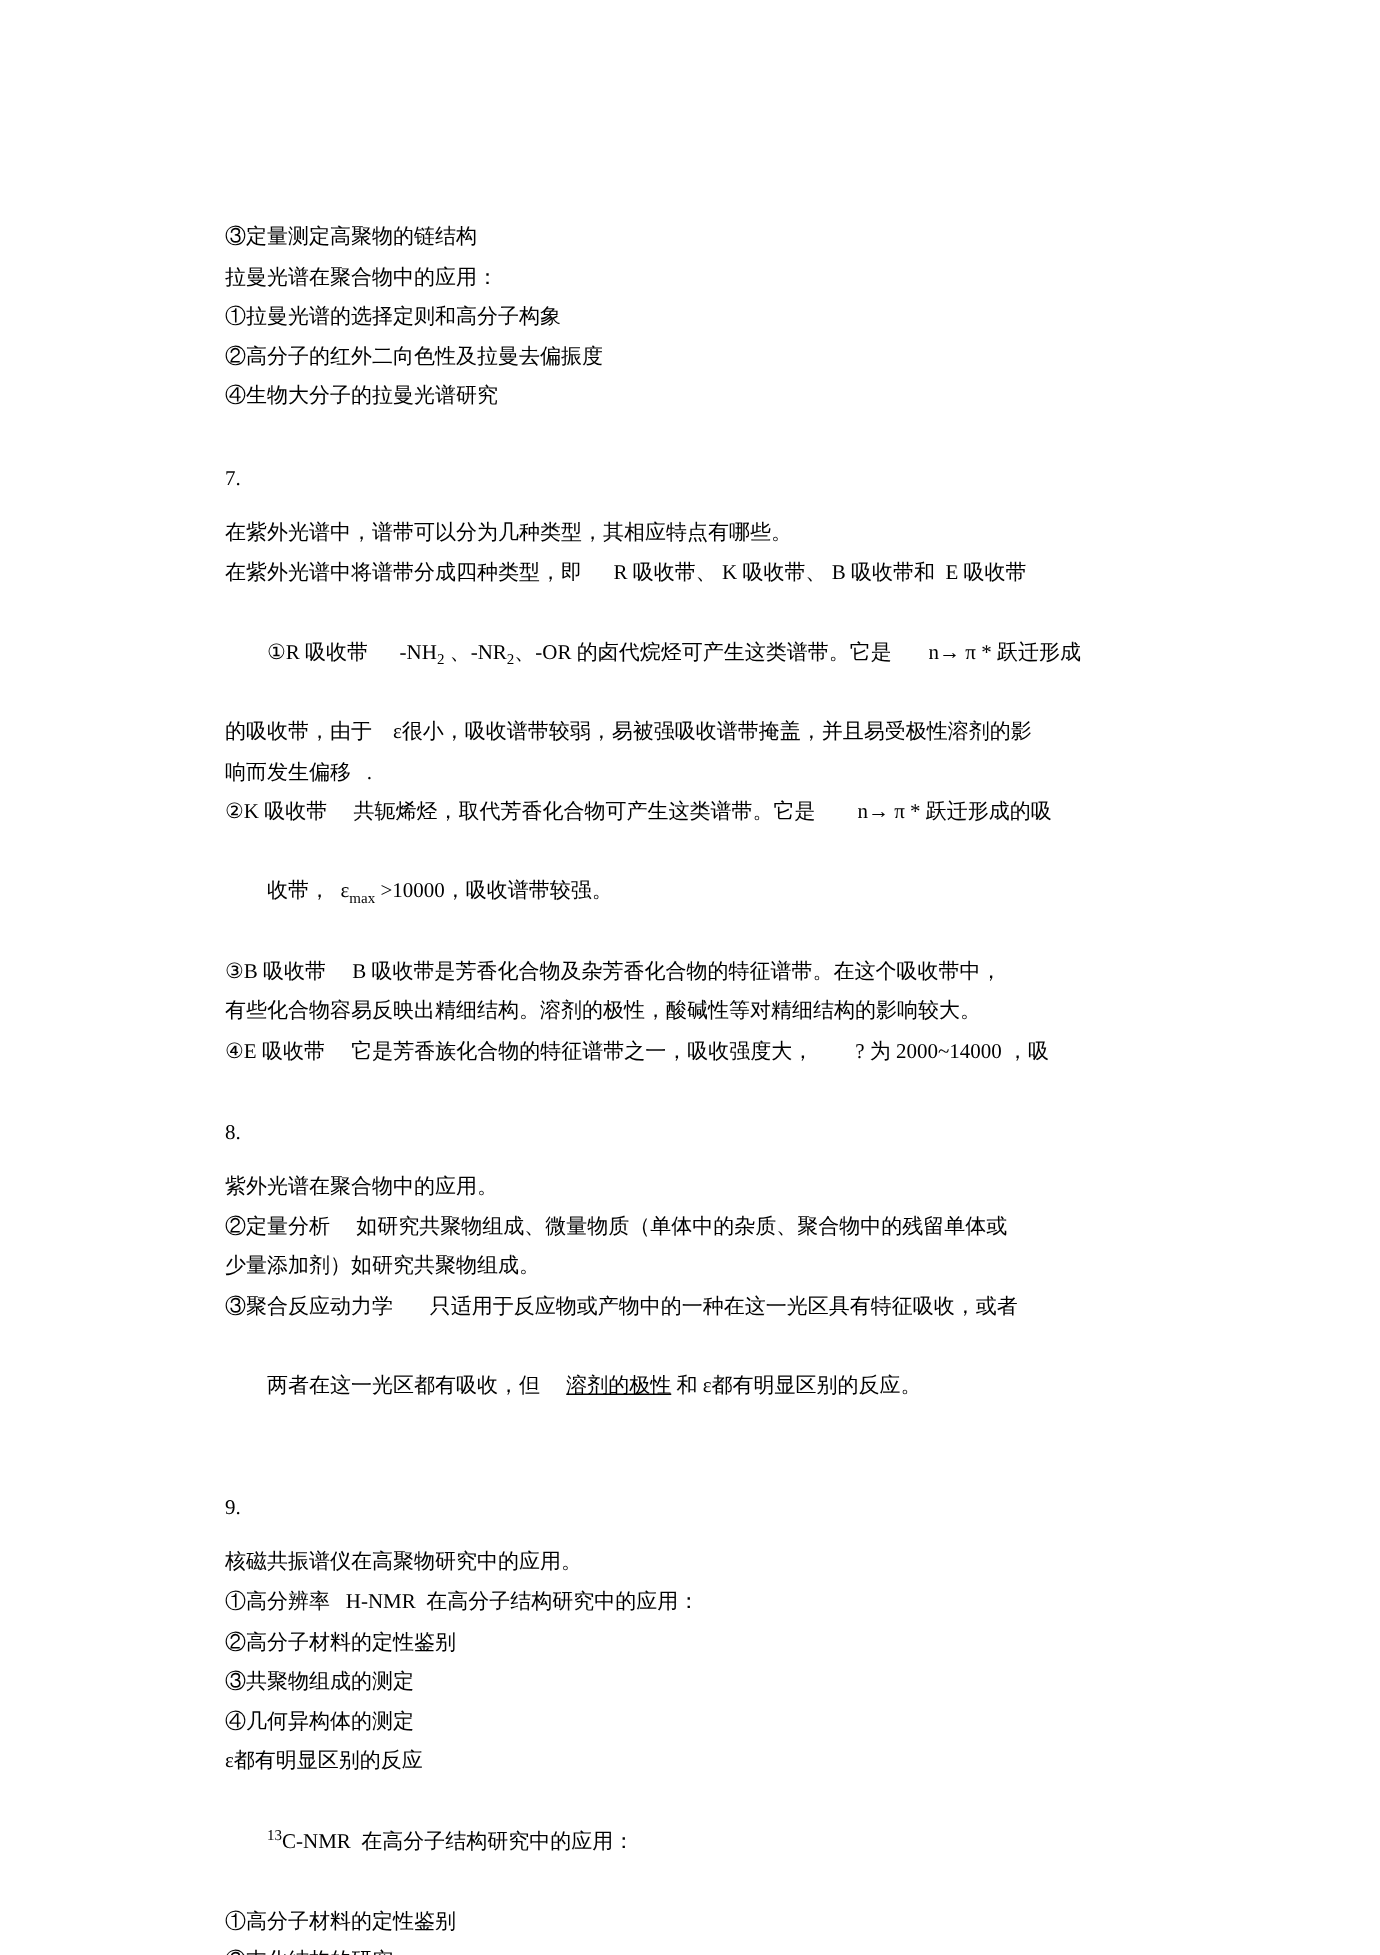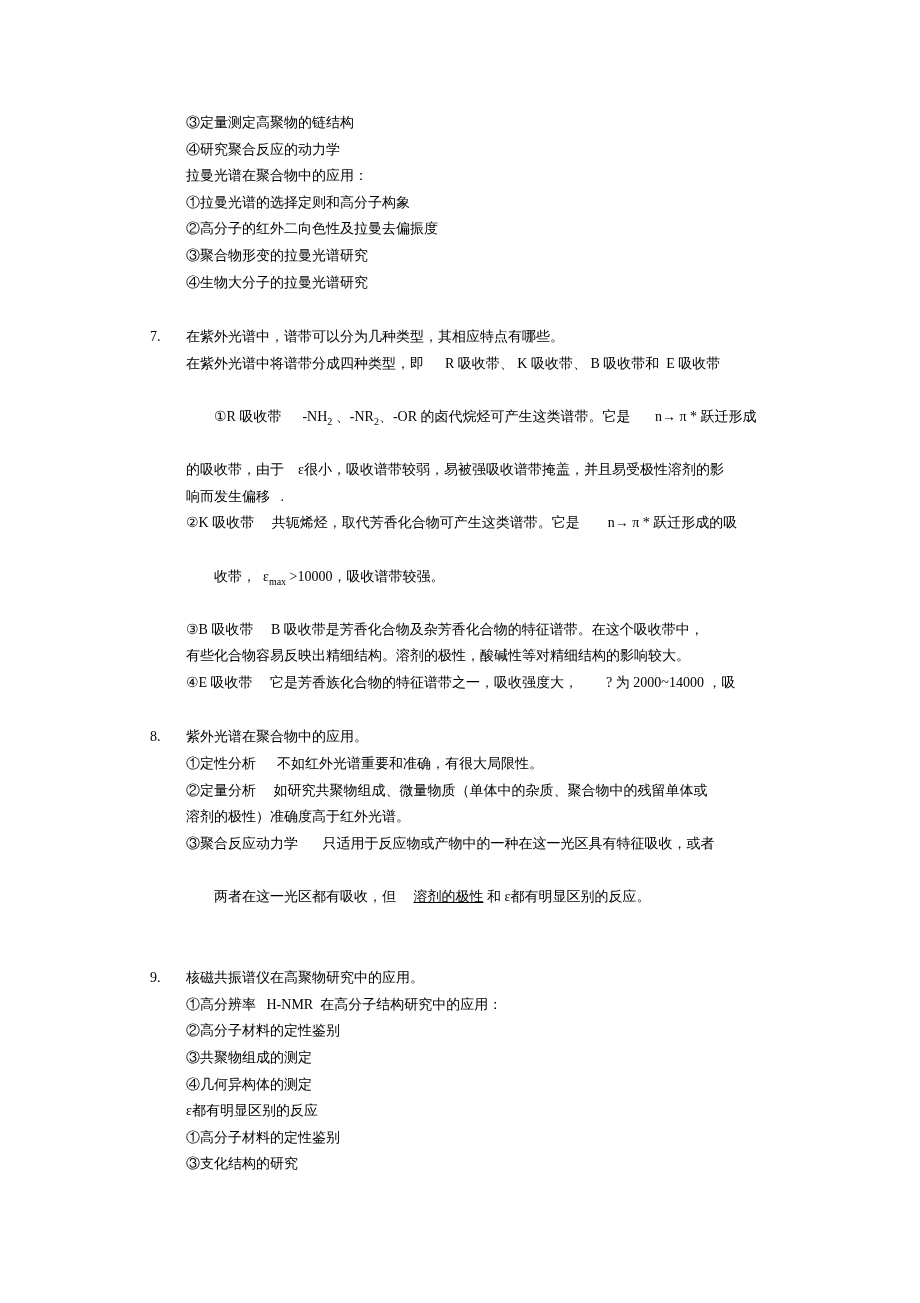--- a/index.html
+++ b/index.html
@@ -14,20 +14,21 @@
   .page {
     width: 920px;
     min-height: 1303px;
     box-sizing: border-box;
     padding: 110px 150px 60px 150px;
     position: relative;
   }
   .item {
     display: flex;
     margin-bottom: 28px;
+    flex-direction: column;
   }
   .num {
     width: 36px;
     flex: 0 0 36px;
   }
   .body {
     flex: 1;
   }
   .line {
     white-space: pre-wrap;
@@ -42,25 +43,23 @@
 </style>
 </head>
 <body>
 
 <div class="page">
 
   <div class="item">
     <div class="num"></div>
     <div class="body">
       <div class="line">③定量测定高聚物的链结构</div>
-      <div class="line">④研究聚合反应的动力学</div>
       <div class="line">拉曼光谱在聚合物中的应用：</div>
       <div class="line">①拉曼光谱的选择定则和高分子构象</div>
       <div class="line">②高分子的红外二向色性及拉曼去偏振度</div>
-      <div class="line">③聚合物形变的拉曼光谱研究</div>
       <div class="line">④生物大分子的拉曼光谱研究</div>
     </div>
   </div>
 
   <div class="item">
     <div class="num">7.</div>
     <div class="body">
       <div class="line">在紫外光谱中，谱带可以分为几种类型，其相应特点有哪些。</div>
       <div class="line">在紫外光谱中将谱带分成四种类型，即      R 吸收带、 K 吸收带、 B 吸收带和  E 吸收带</div>
       <div class="line">
@@ -75,38 +74,40 @@
       <div class="line">③B 吸收带     B 吸收带是芳香化合物及杂芳香化合物的特征谱带。在这个吸收带中，</div>
       <div class="line">有些化合物容易反映出精细结构。溶剂的极性，酸碱性等对精细结构的影响较大。</div>
       <div class="line">④E 吸收带     它是芳香族化合物的特征谱带之一，吸收强度大，        ? 为 2000~14000 ，吸</div>
     </div>
   </div>
 
   <div class="item">
     <div class="num">8.</div>
     <div class="body">
       <div class="line">紫外光谱在聚合物中的应用。</div>
-      <div class="line">①定性分析      不如红外光谱重要和准确，有很大局限性。</div>
       <div class="line">②定量分析     如研究共聚物组成、微量物质（单体中的杂质、聚合物中的残留单体或</div>
-      <div class="line">溶剂的极性）准确度高于红外光谱。</div>
+      <div class="line">少量添加剂）如研究共聚物组成。</div>
       <div class="line">③聚合反应动力学       只适用于反应物或产物中的一种在这一光区具有特征吸收，或者</div>
       <div class="line">
         <span>两者在这一光区都有吸收，但     </span><span class="u">溶剂的极性</span><span> 和 ε都有明显区别的反应。</span>
       </div>
     </div>
   </div>
 
   <div class="item">
     <div class="num">9.</div>
     <div class="body">
       <div class="line">核磁共振谱仪在高聚物研究中的应用。</div>
       <div class="line">①高分辨率   H-NMR  在高分子结构研究中的应用：</div>
       <div class="line">②高分子材料的定性鉴别</div>
       <div class="line">③共聚物组成的测定</div>
       <div class="line">④几何异构体的测定</div>
       <div class="line">ε都有明显区别的反应</div>
+      <div class="line">
+        <sup>13</sup><span>C-NMR  在高分子结构研究中的应用：</span>
+      </div>
       <div class="line">①高分子材料的定性鉴别</div>
       <div class="line">③支化结构的研究</div>
 
     </div>
   </div>
 
 </div>
 
 </body></html>

